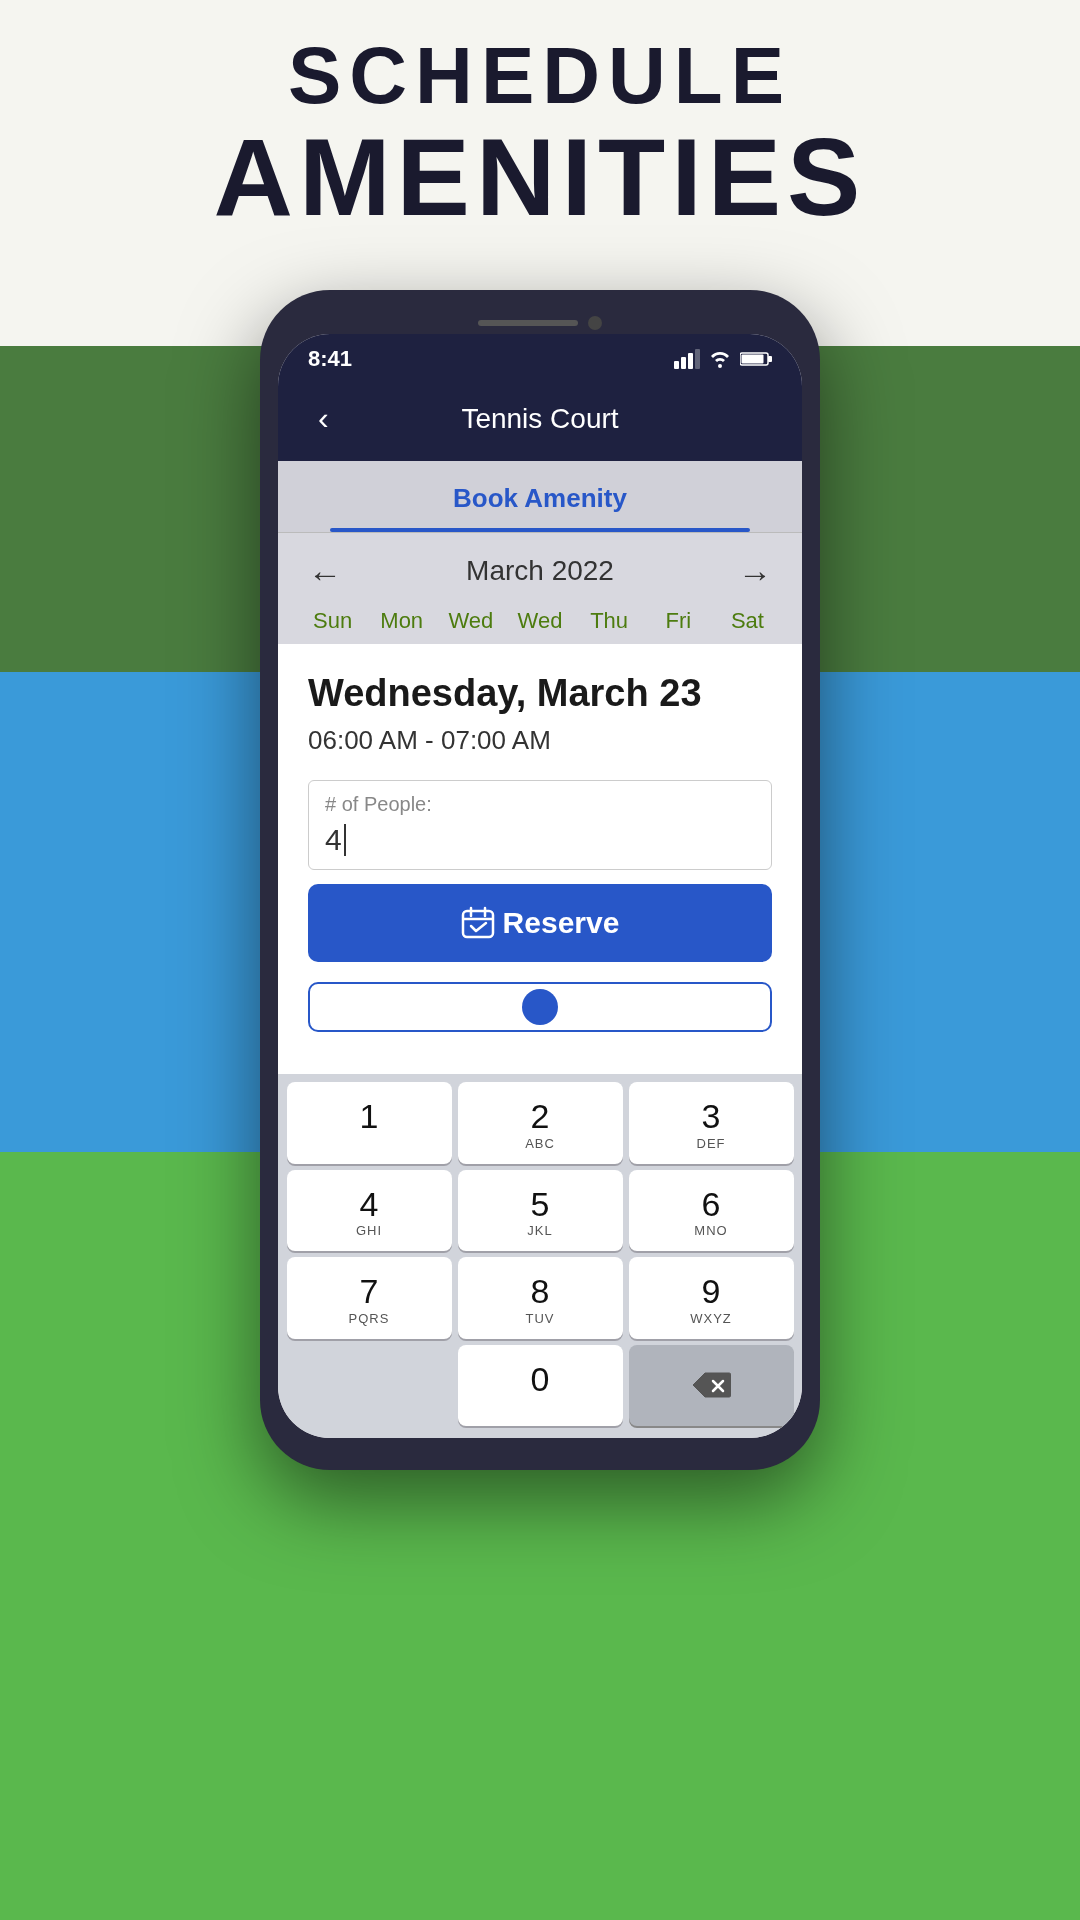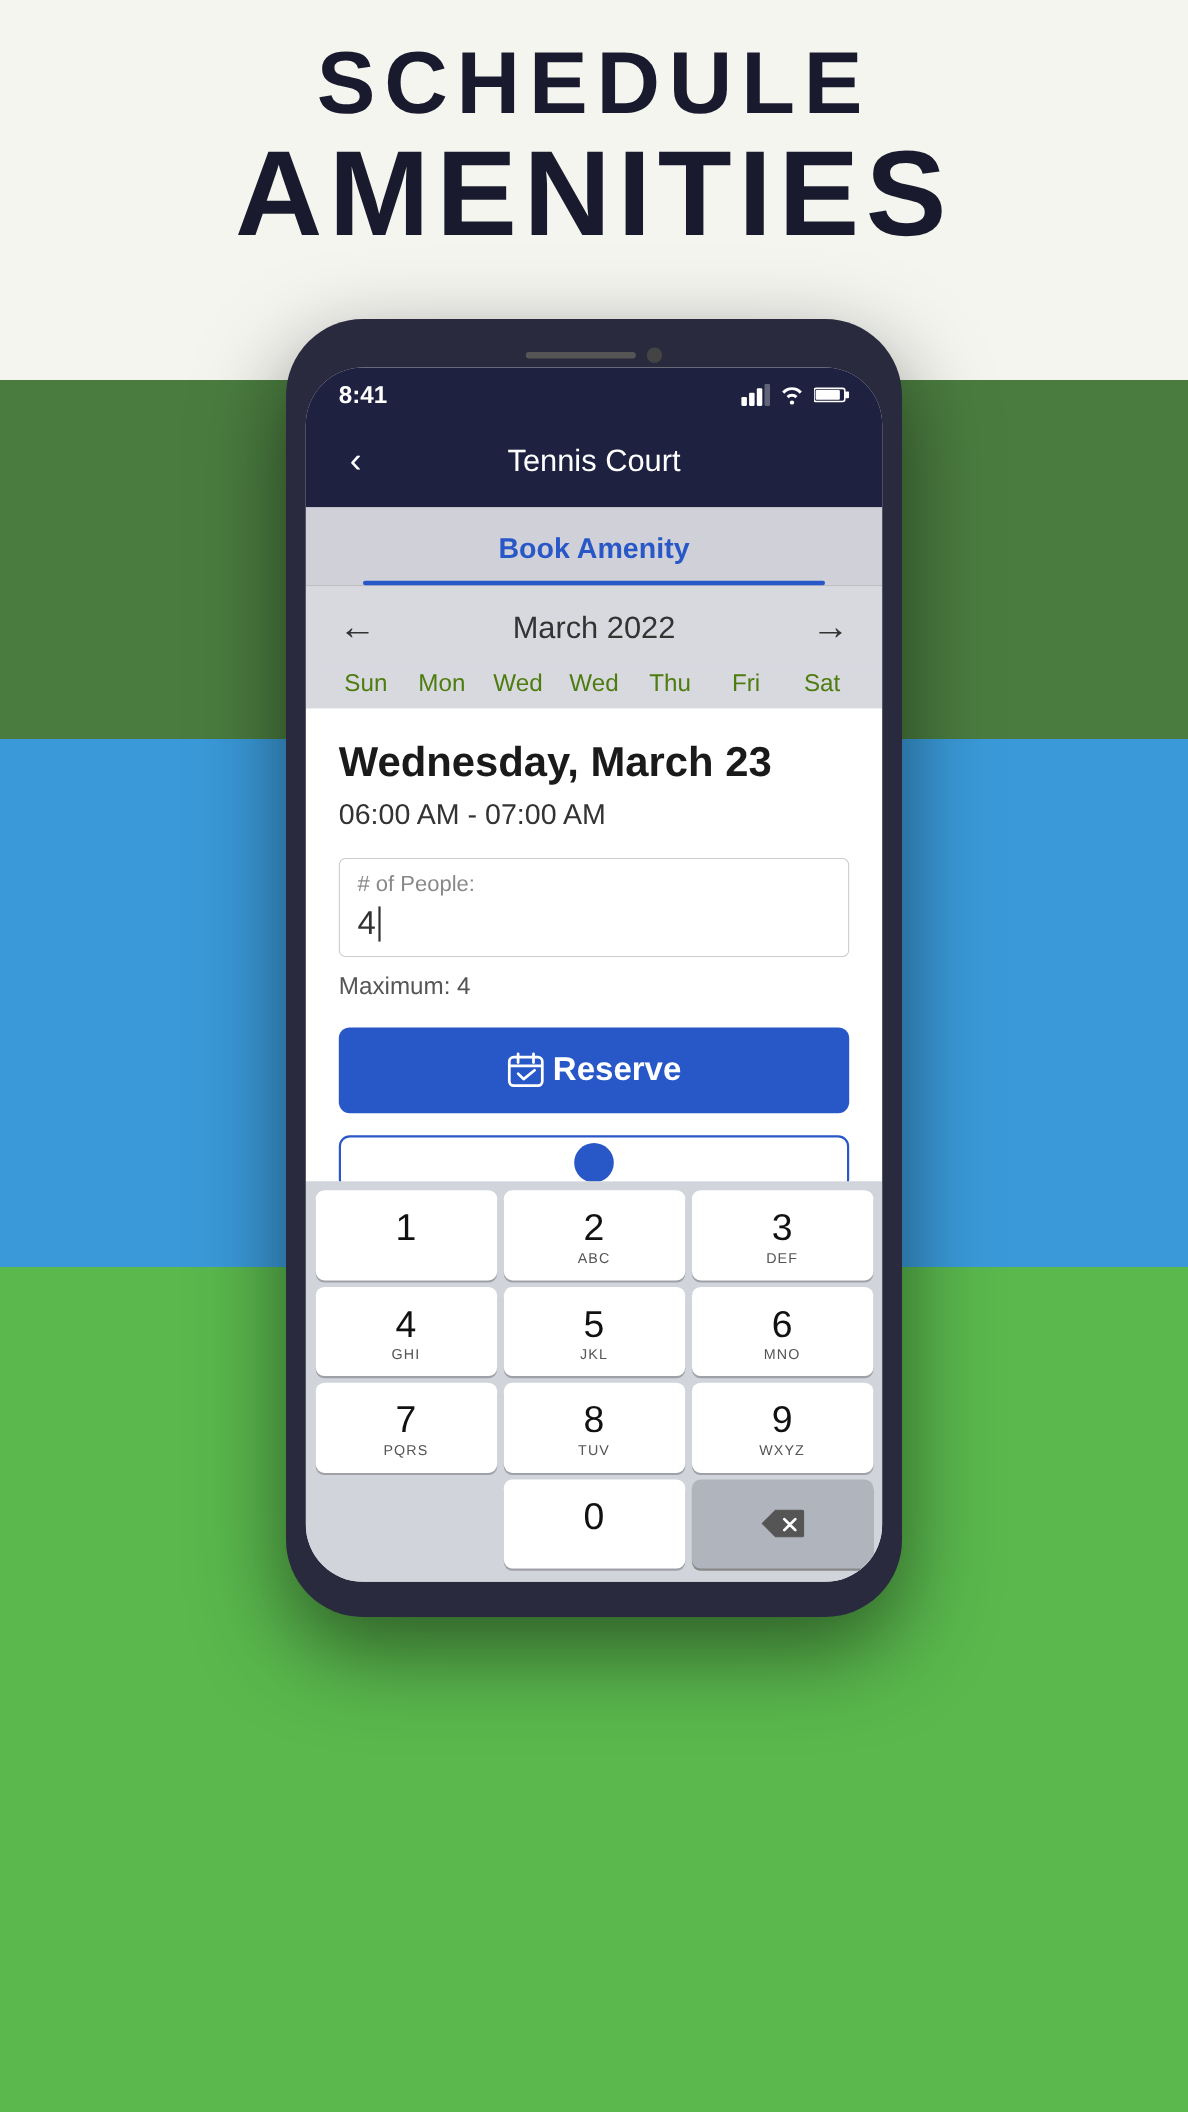--- a/index.html
+++ b/index.html
@@ -492,21 +492,20 @@
           <div class="booking-time">06:00 AM - 07:00 AM</div>
 
           <div class="input-box">
             <span class="input-label"># of People:</span>
             <div class="input-value">
               <span>4</span>
               <span class="cursor"></span>
             </div>
           </div>
 
-          <div class="max-label">Maximum: 4</div>
 
           <button class="reserve-btn">
             <svg class="calendar-icon" viewBox="0 0 34 34" fill="none">
               <rect x="2" y="5" width="30" height="26" rx="4" stroke="white" stroke-width="2.5" fill="none"></rect>
               <line x1="2" y1="13" x2="32" y2="13" stroke="white" stroke-width="2.5"></line>
               <line x1="10" y1="2" x2="10" y2="10" stroke="white" stroke-width="2.5" stroke-linecap="round"></line>
               <line x1="24" y1="2" x2="24" y2="10" stroke="white" stroke-width="2.5" stroke-linecap="round"></line>
               <path d="M10 20 L15 25 L25 17" stroke="white" stroke-width="2.5" stroke-linecap="round" stroke-linejoin="round" fill="none"></path>
             </svg>
             <span>Reserve</span>

